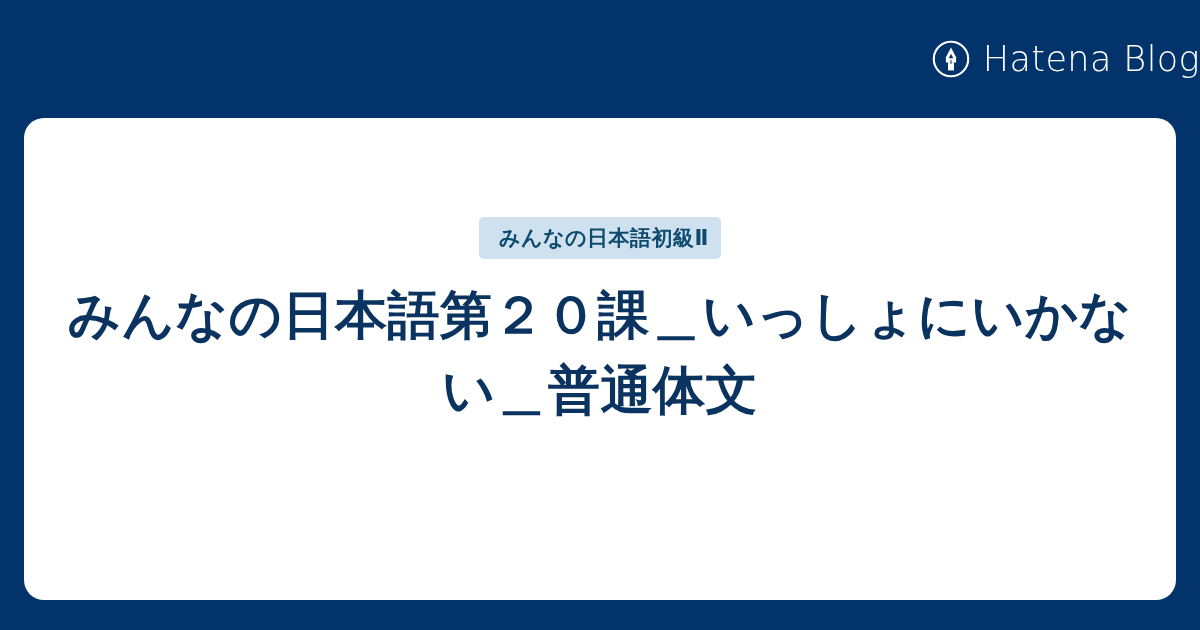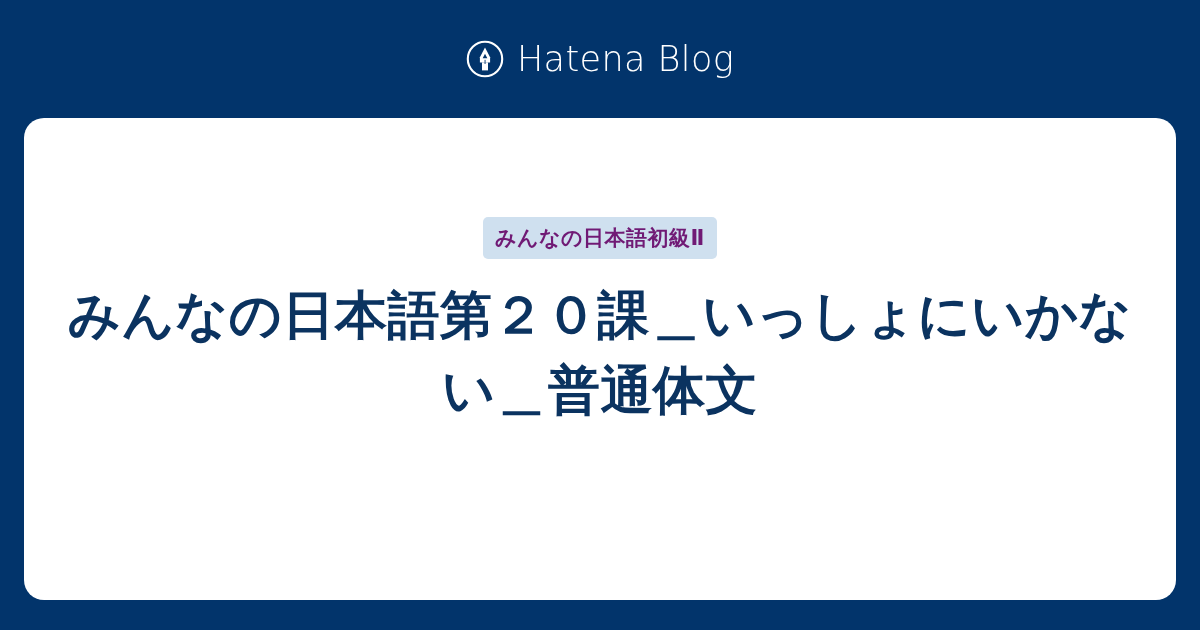--- a/index.html
+++ b/index.html
@@ -24,21 +24,21 @@
 
   
   .brand-header {
     position: absolute;
     top: 0;
     left: 0;
     width: 1200px;
     height: 118px;
     display: flex;
     align-items: center;
-    justify-content: center;
+    justify-content: flex-end;
     gap: 13px;
   }
 
   .brand-logo-icon {
     width: 38px;
     height: 38px;
     flex: 0 0 38px;
     display: block;
   }
 
@@ -83,25 +83,25 @@
     top: 99px;
     left: 0;
     width: 100%;
     display: flex;
     justify-content: center;
   }
 
   .category-badge {
     display: inline-block;
     background: #cfe0ef;
-    color: #701a75;
+    color: #0c4a6e;
     font-size: 21px;
     font-weight: 700;
     line-height: 1;
-    padding: 10px 12px 11px 12px;
+    padding: 10px 12px 11px 20px;
     border-radius: 5px;
     letter-spacing: 0.5px;
     white-space: nowrap;
   }
 
   
   .entry-title {
     position: absolute;
     top: 160px;
     left: 0;

